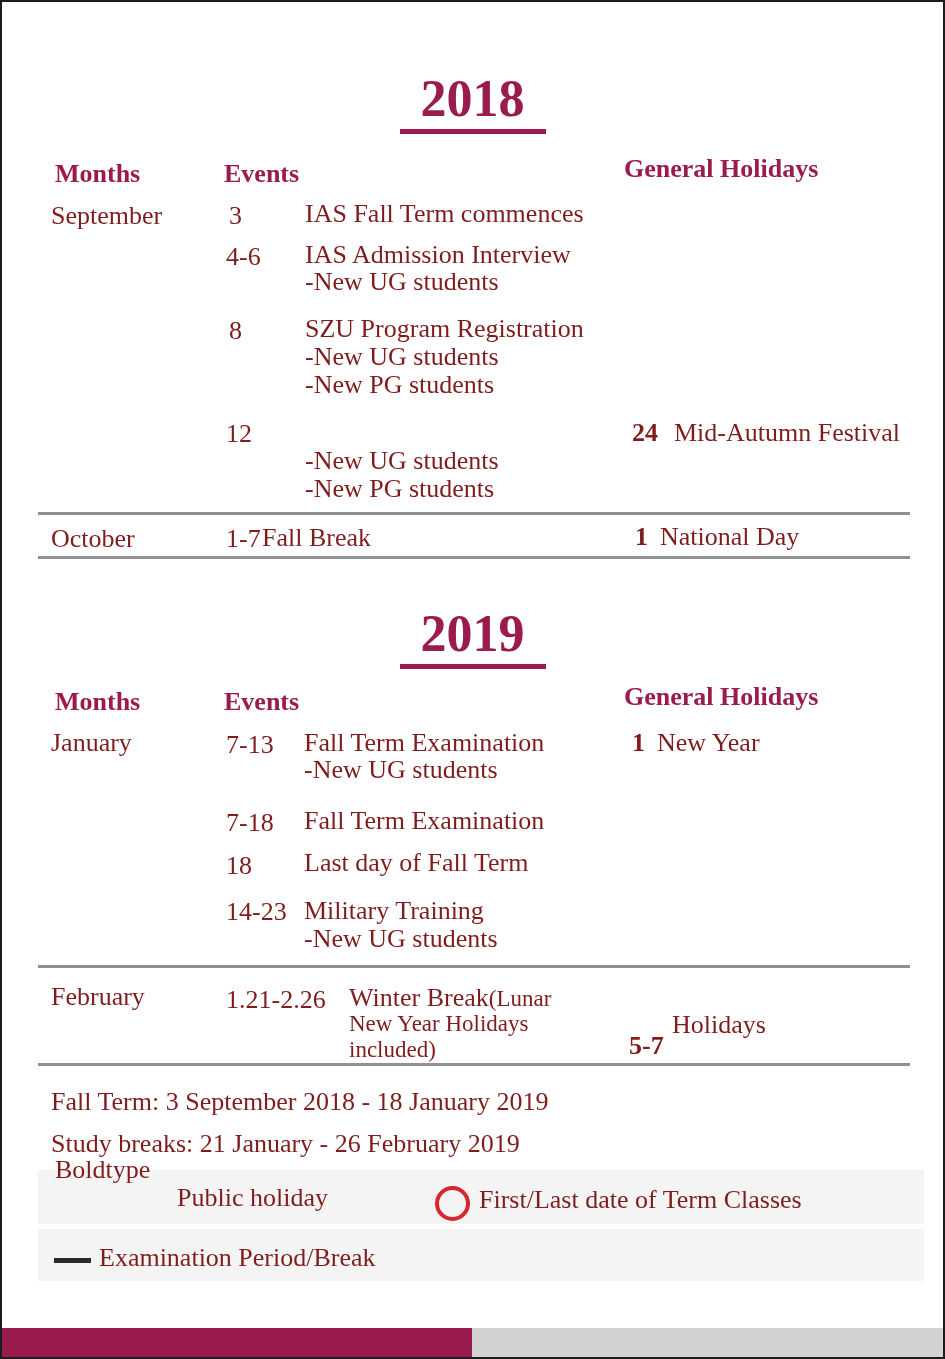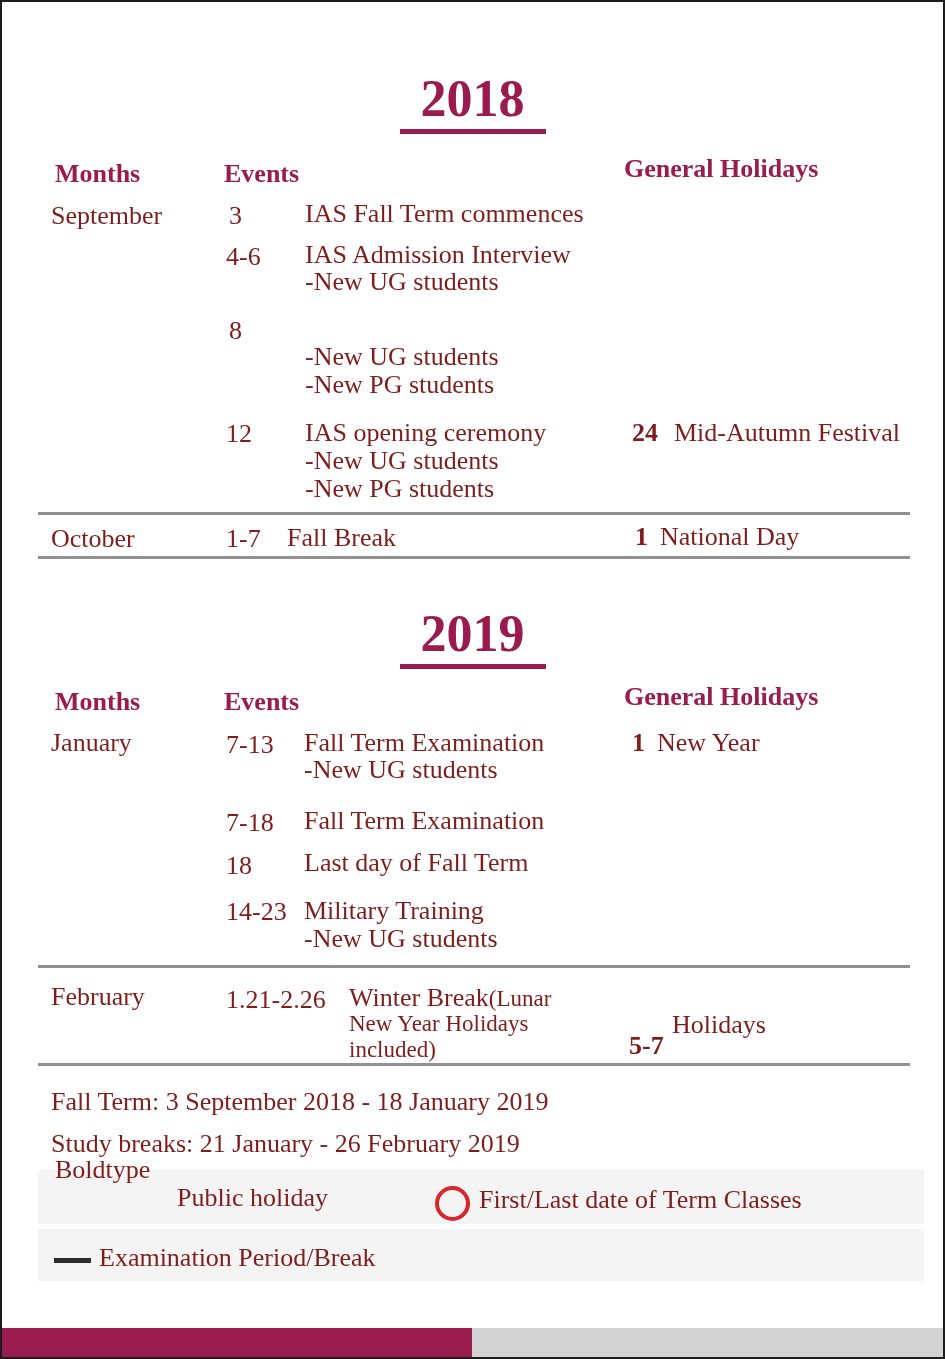--- a/index.html
+++ b/index.html
@@ -54,36 +54,36 @@
   <div class="abs t" style="left:49px;top:200px;">September</div>
 
   <div class="abs t" style="left:227px;top:200px;">3</div>
   <div class="abs t" style="left:303px;top:198px;">IAS Fall Term commences</div>
 
   <div class="abs t" style="left:224px;top:241px;">4-6</div>
   <div class="abs t" style="left:303px;top:239px;">IAS Admission Interview</div>
   <div class="abs t" style="left:303px;top:266px;">-New UG students</div>
 
   <div class="abs t" style="left:227px;top:315px;">8</div>
+  <div class="abs t" style="left:303px;top:313px;">SZU Program Registration</div>
   <div class="abs t" style="left:303px;top:341px;">-New UG students</div>
   <div class="abs t" style="left:303px;top:369px;">-New PG students</div>
 
   <div class="abs t" style="left:224px;top:418px;">12</div>
-  <div class="abs t" style="left:303px;top:417px;">IAS opening ceremony</div>
   <div class="abs t" style="left:303px;top:445px;">-New UG students</div>
   <div class="abs t" style="left:303px;top:473px;">-New PG students</div>
 
   <div class="abs t b" style="left:630px;top:417px;">24</div>
   <div class="abs t" style="left:672px;top:417px;">Mid-Autumn Festival</div>
 
   <div class="rule" style="left:36px;top:510px;width:872px;"></div>
 
   <div class="abs t" style="left:49px;top:523px;">October</div>
   <div class="abs t" style="left:224px;top:523px;">1-7</div>
-  <div class="abs t" style="left:285px;top:522px;">Fall Break</div>
+  <div class="abs t" style="left:260px;top:522px;">Fall Break</div>
   <div class="abs t b" style="left:633px;top:521px;">1</div>
   <div class="abs t" style="left:658px;top:521px;">National Day</div>
 
   <div class="rule" style="left:36px;top:554px;width:872px;"></div>
 
   <div class="year-wrap" style="top:605px;">
     <span class="year-title">2019</span>
   </div>
 
   <div class="abs hdr" style="left:53px;top:686px;">Months</div>

